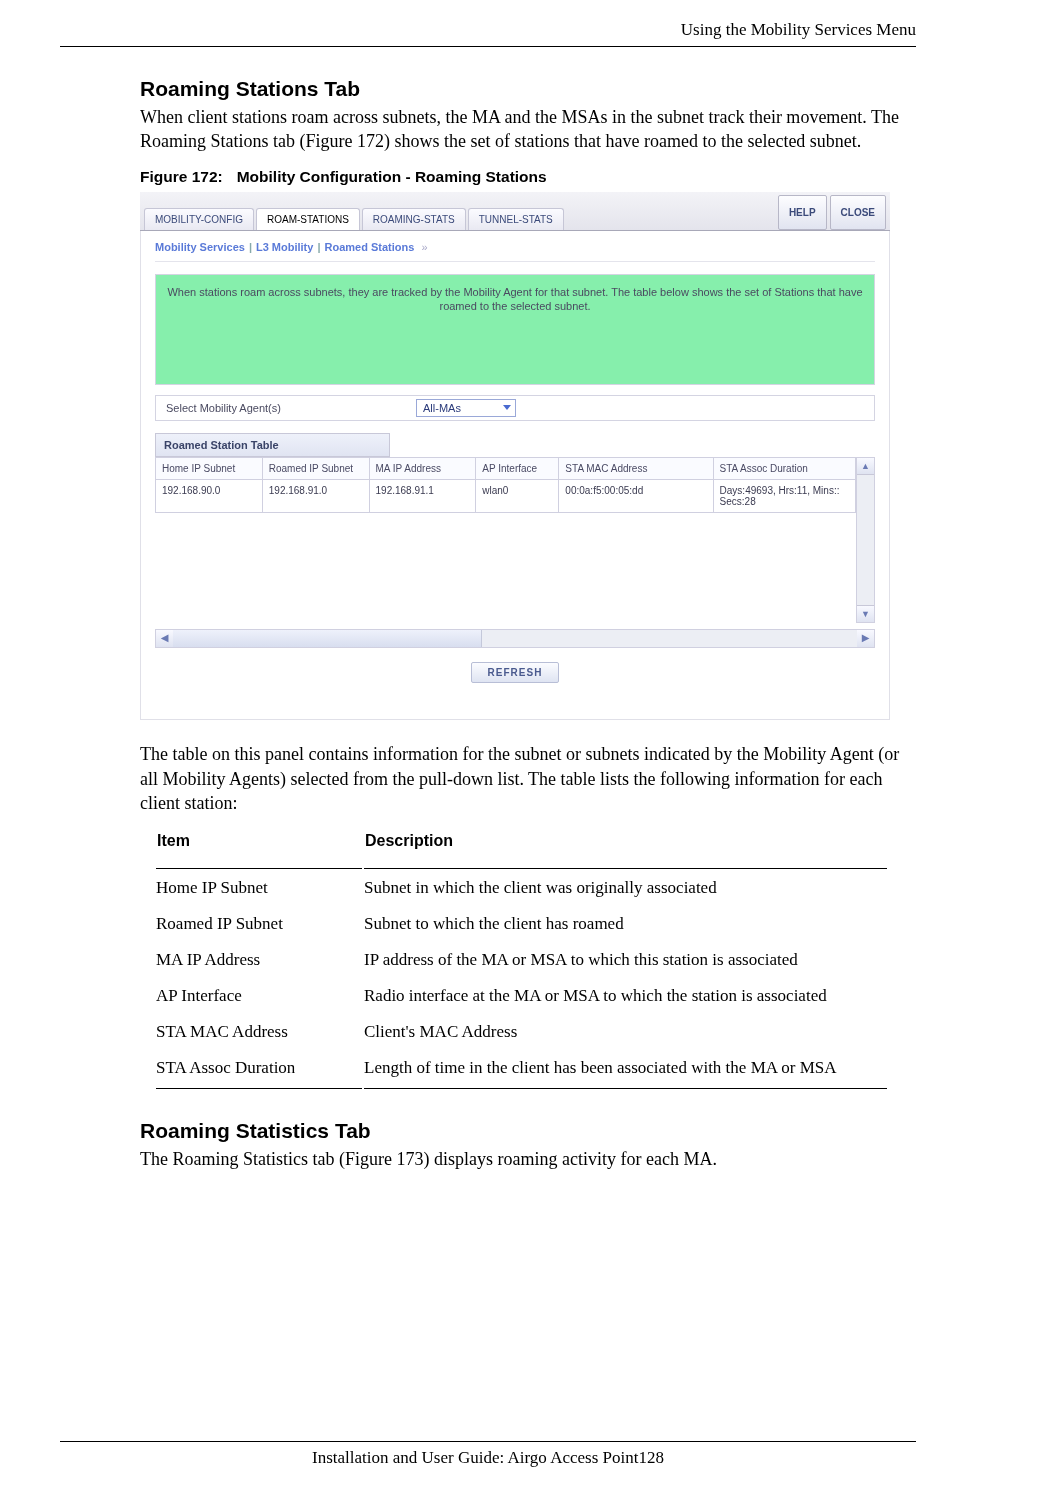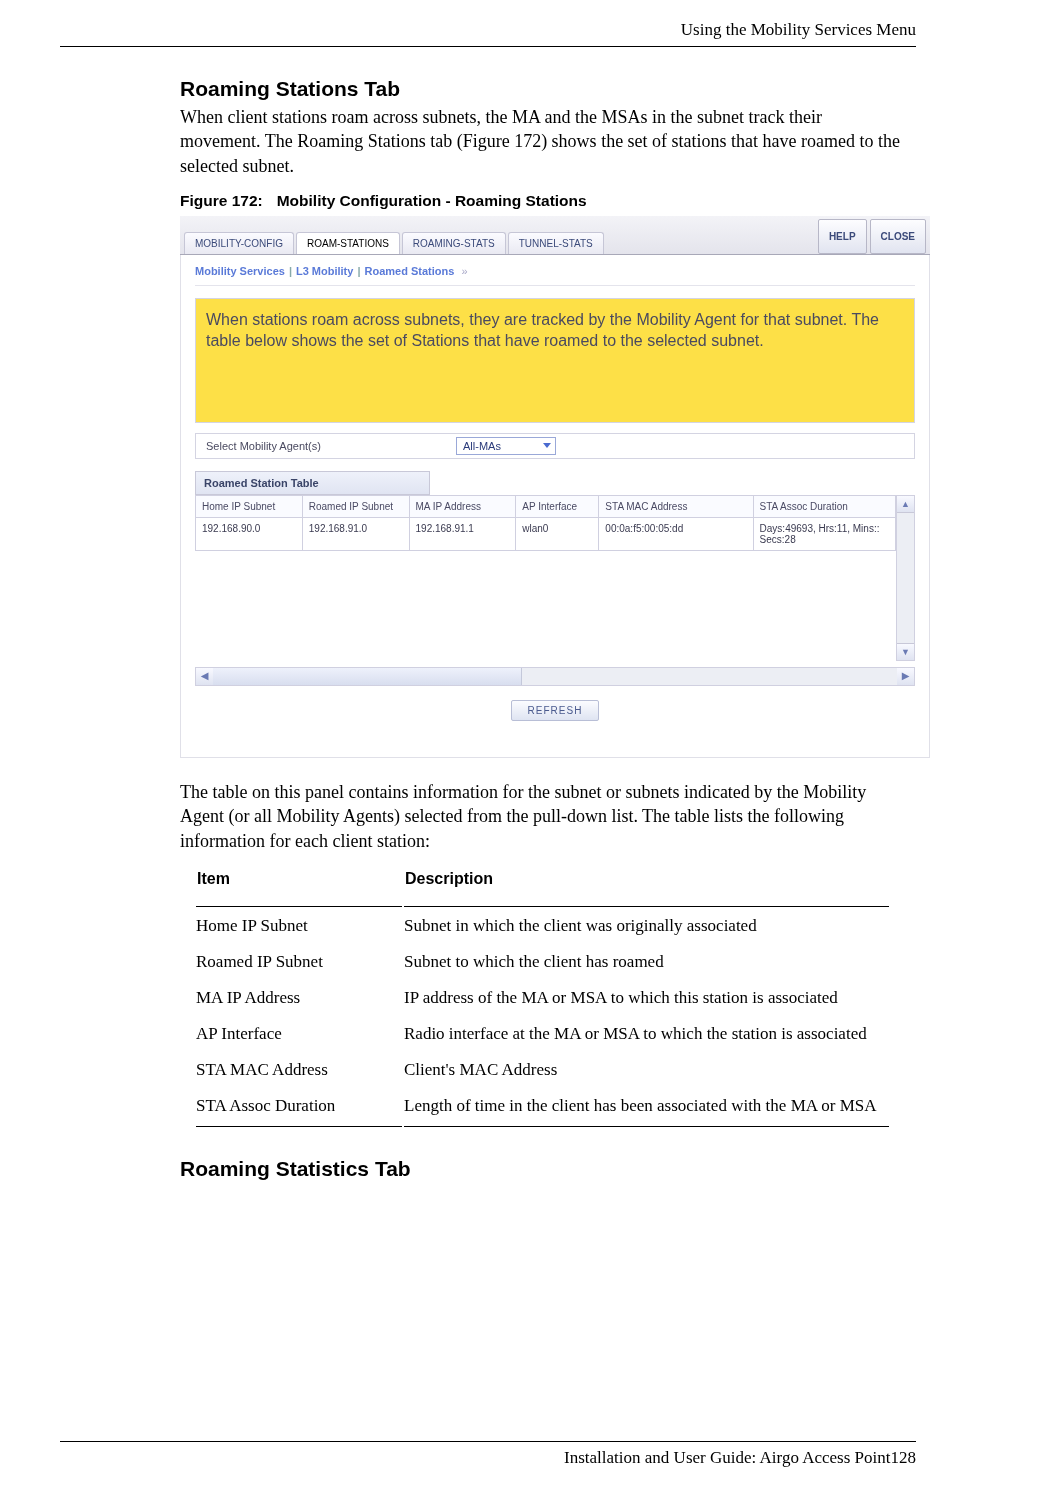--- a/index.html
+++ b/index.html
@@ -19,21 +19,21 @@
     position: relative;
   }
   .header-line {
     text-align: right;
     font-size: 17px;
     padding-bottom: 6px;
     border-bottom: 1px solid #000;
     margin-bottom: 30px;
   }
   .content {
-    margin-left: 120px;
+    margin-left: 80px;
     margin-right: 10px;
   }
   h2.section {
     font-family: Arial, Helvetica, sans-serif;
     font-weight: bold;
     font-size: 21px;
     margin-bottom: 4px;
     margin-top: 28px;
   }
   p.body-text {
@@ -101,24 +101,25 @@
     font-weight: bold;
   }
   .fig-breadcrumb .sep { color:#8aa; margin:0 4px; }
   .fig-breadcrumb .arrows { color:#a8a8c8; font-weight:normal; margin-left:4px;}
   .fig-hr { border-top:1px solid #e4e4ec; margin:4px 14px 12px 14px; height:0;}
   .fig-infobox {
     margin: 0 14px 10px 14px;
     border: 1px solid #d4d4e2;
     padding: 10px 10px 70px 10px;
     font-family: Verdana, Arial, sans-serif;
-    font-size: 16px;
+    font-size: 11px;
     color: #4a4a60;
     line-height: 1.35;
-    background: #fde047;
+    background: #86efac;
+    text-align: center;
   }
   .fig-selectrow {
     margin: 0 14px 12px 14px;
     border: 1px solid #d4d4e2;
     display: flex;
     align-items: center;
     font-family: Verdana, Arial, sans-serif;
     font-size: 11px;
     background: #fff;
   }
@@ -228,21 +229,21 @@
   .fig-refresh-row {
     text-align:center;
     padding: 6px 0 36px 0;
     background:#fff;
   }
   .fig-refresh {
     display:inline-block;
     padding: 4px 16px;
     font-family: Verdana, Arial, sans-serif;
     font-size: 10px;
-    font-weight: normal;
+    font-weight: bold;
     letter-spacing: 1px;
     color: #4a5a8e;
     background: linear-gradient(#fbfcff,#dfe4f2);
     border: 1px solid #b8bed6;
     border-radius: 2px;
   }
   
   .desc-table {
     margin: 14px 0 0 14px;
     width: 96%;
@@ -265,21 +266,21 @@
   }
   .desc-table tr.bot td { border-bottom: 1px solid #000; padding-bottom:10px;}
   .footer {
     position: absolute;
     bottom: 24px;
     left: 60px; right: 60px;
     border-top: 1px solid #000;
     padding-top: 6px;
     font-size: 17px;
     display: flex;
-    justify-content: flex-end;
+    justify-content: center;
   }
 </style>
 </head>
 <body>
 
 <div class="page">
   <div class="header-line">Using the Mobility Services Menu</div>
 
   <div class="content">
     <h2 class="section">Roaming Stations Tab</h2>
@@ -398,19 +399,20 @@
           <td>Client's MAC Address</td>
         </tr>
         <tr class="bot">
           <td class="item">STA Assoc Duration</td>
           <td>Length of time in the client has been associated with the MA or MSA</td>
         </tr>
       </tbody>
     </table>
 
     <h2 class="section">Roaming Statistics Tab</h2>
+    <p class="body-text">The Roaming Statistics tab (Figure 173) displays roaming activity for each MA.</p>
   </div>
 
   <div class="footer">
     <span>Installation and User Guide: Airgo Access Point</span>
     <span>128</span>
   </div>
 </div>
 
 </body></html>

